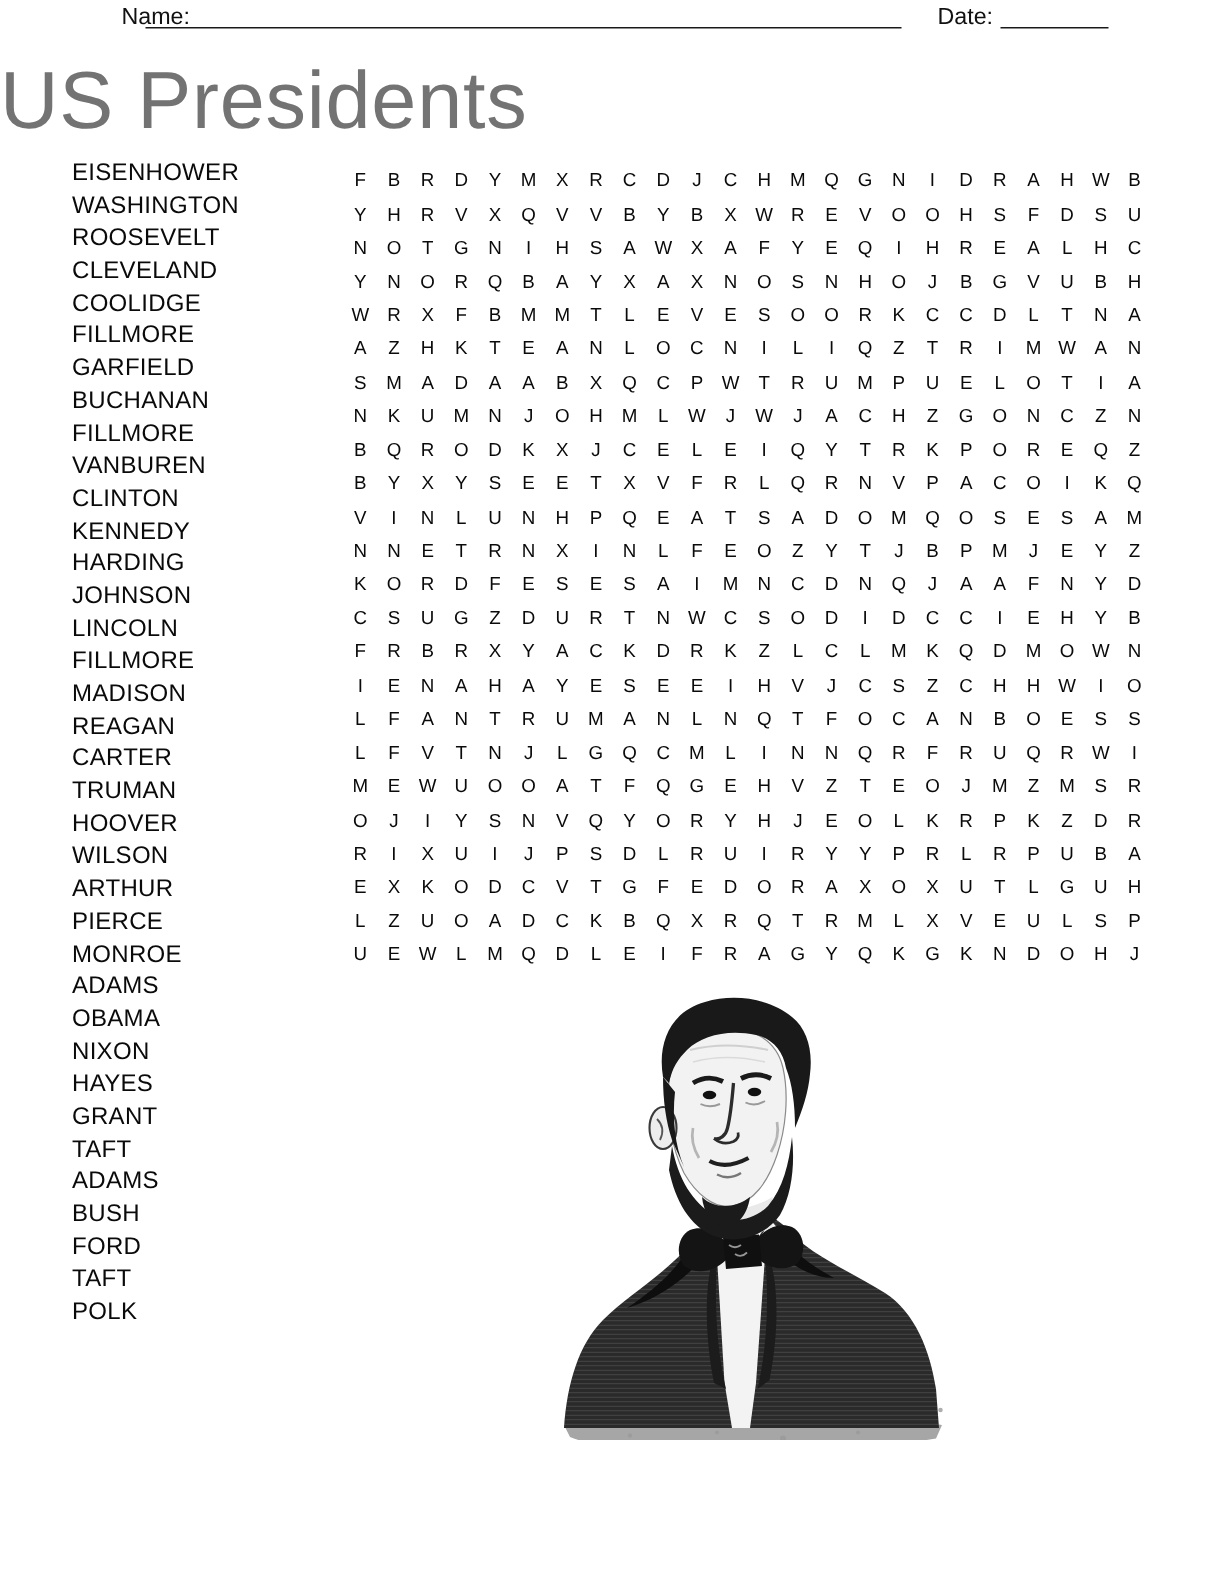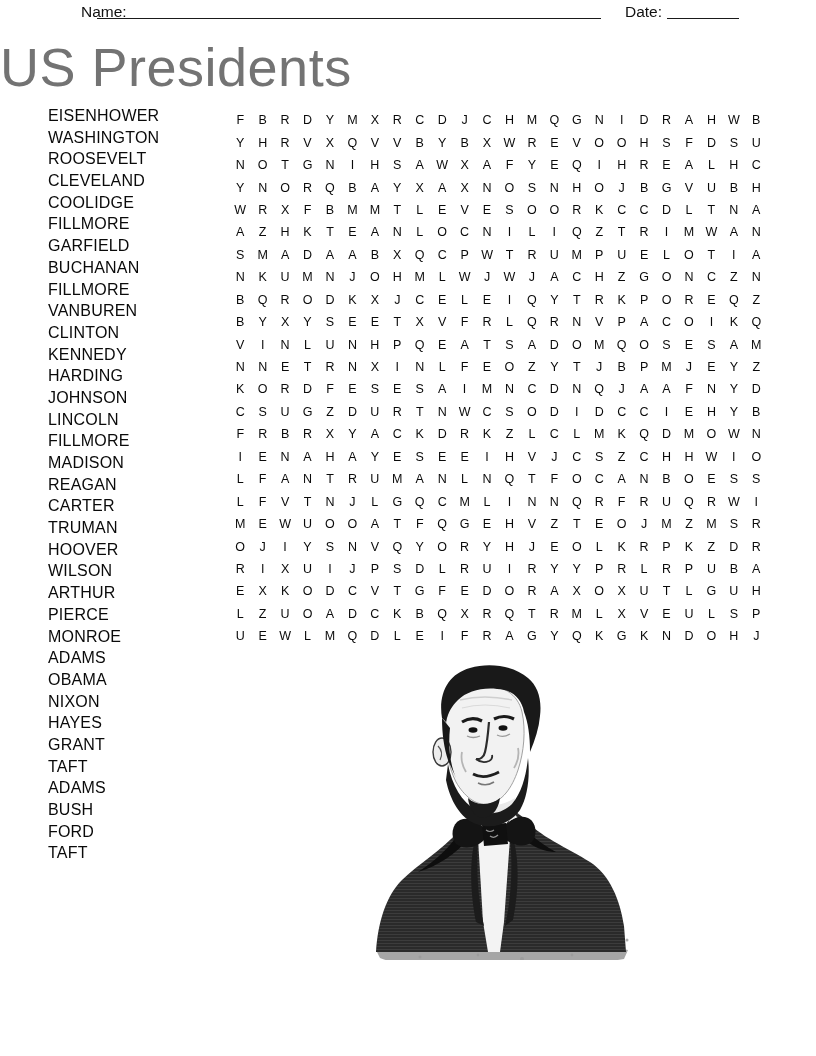--- a/index.html
+++ b/index.html
@@ -114,20 +114,21 @@
       <li>ADAMS</li>
       <li>OBAMA</li>
       <li>NIXON</li>
       <li>HAYES</li>
       <li>GRANT</li>
       <li>TAFT</li>
       <li>ADAMS</li>
       <li>BUSH</li>
       <li>FORD</li>
       <li>TAFT</li>
+      <li>POLK</li>
     </ul>
 
   <div class="grid" style="grid-template-columns: repeat(24, 22.45px);">
       <span class="cell">F</span>
       <span class="cell">B</span>
       <span class="cell">R</span>
       <span class="cell">D</span>
       <span class="cell">Y</span>
       <span class="cell">M</span>
       <span class="cell">X</span>

